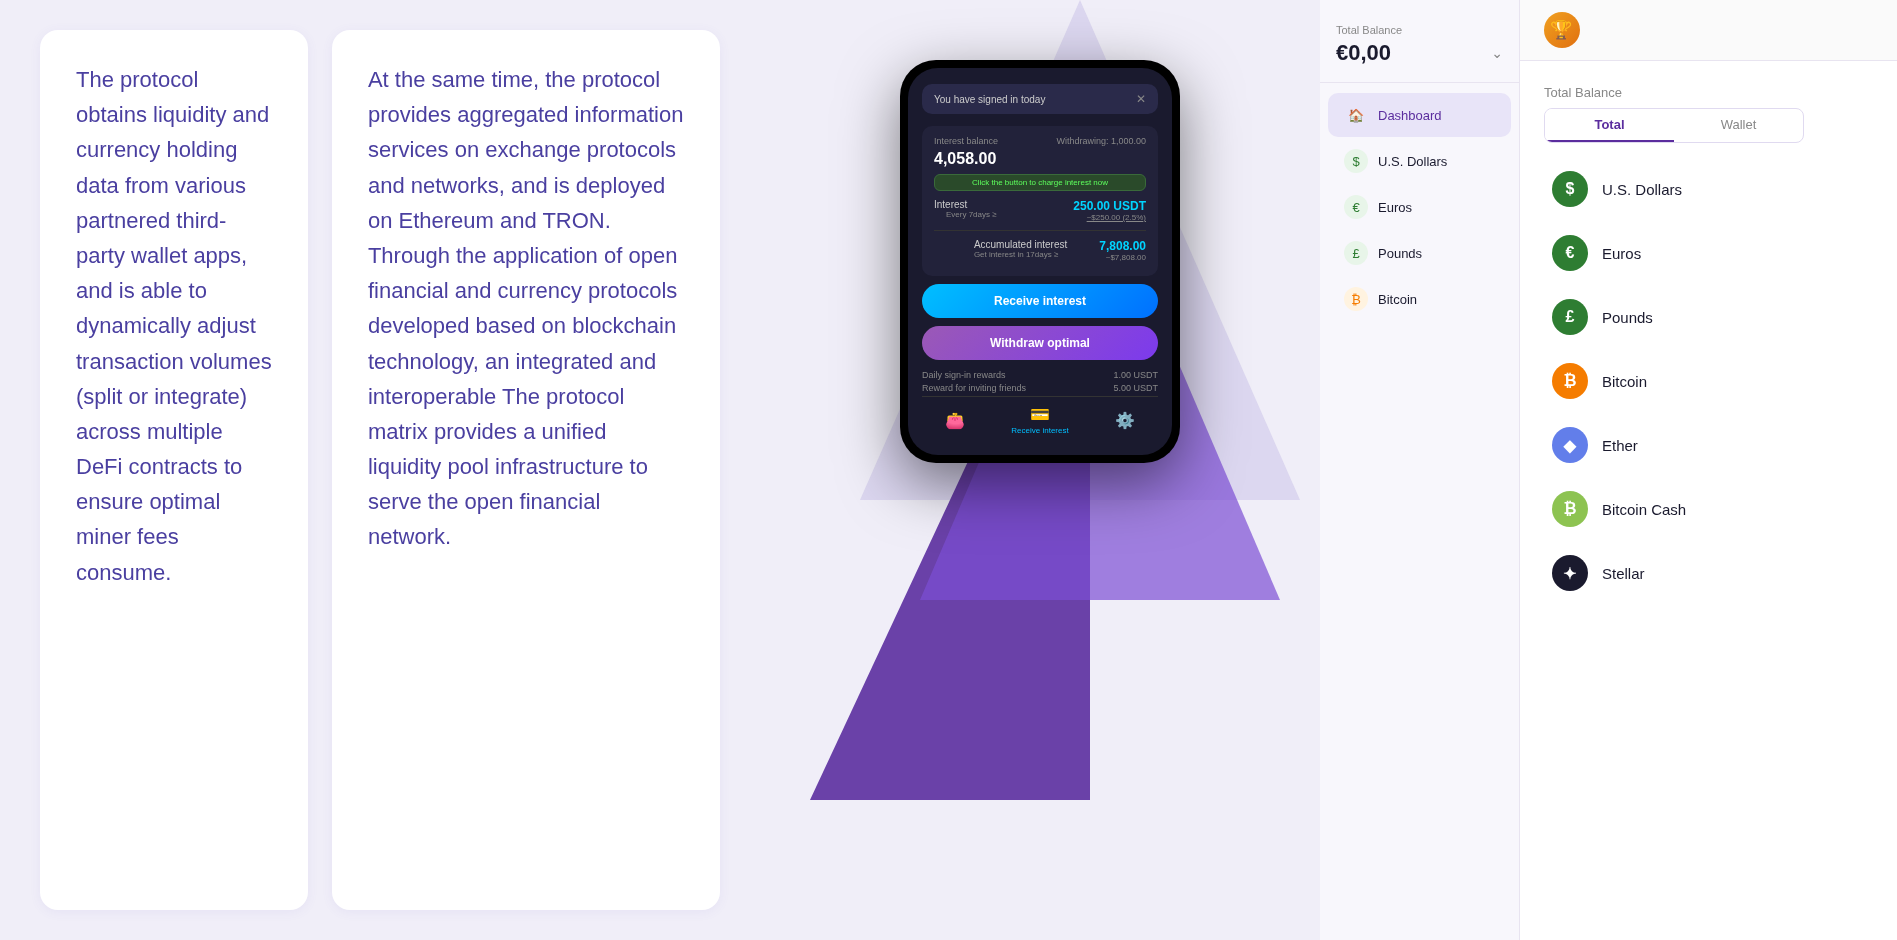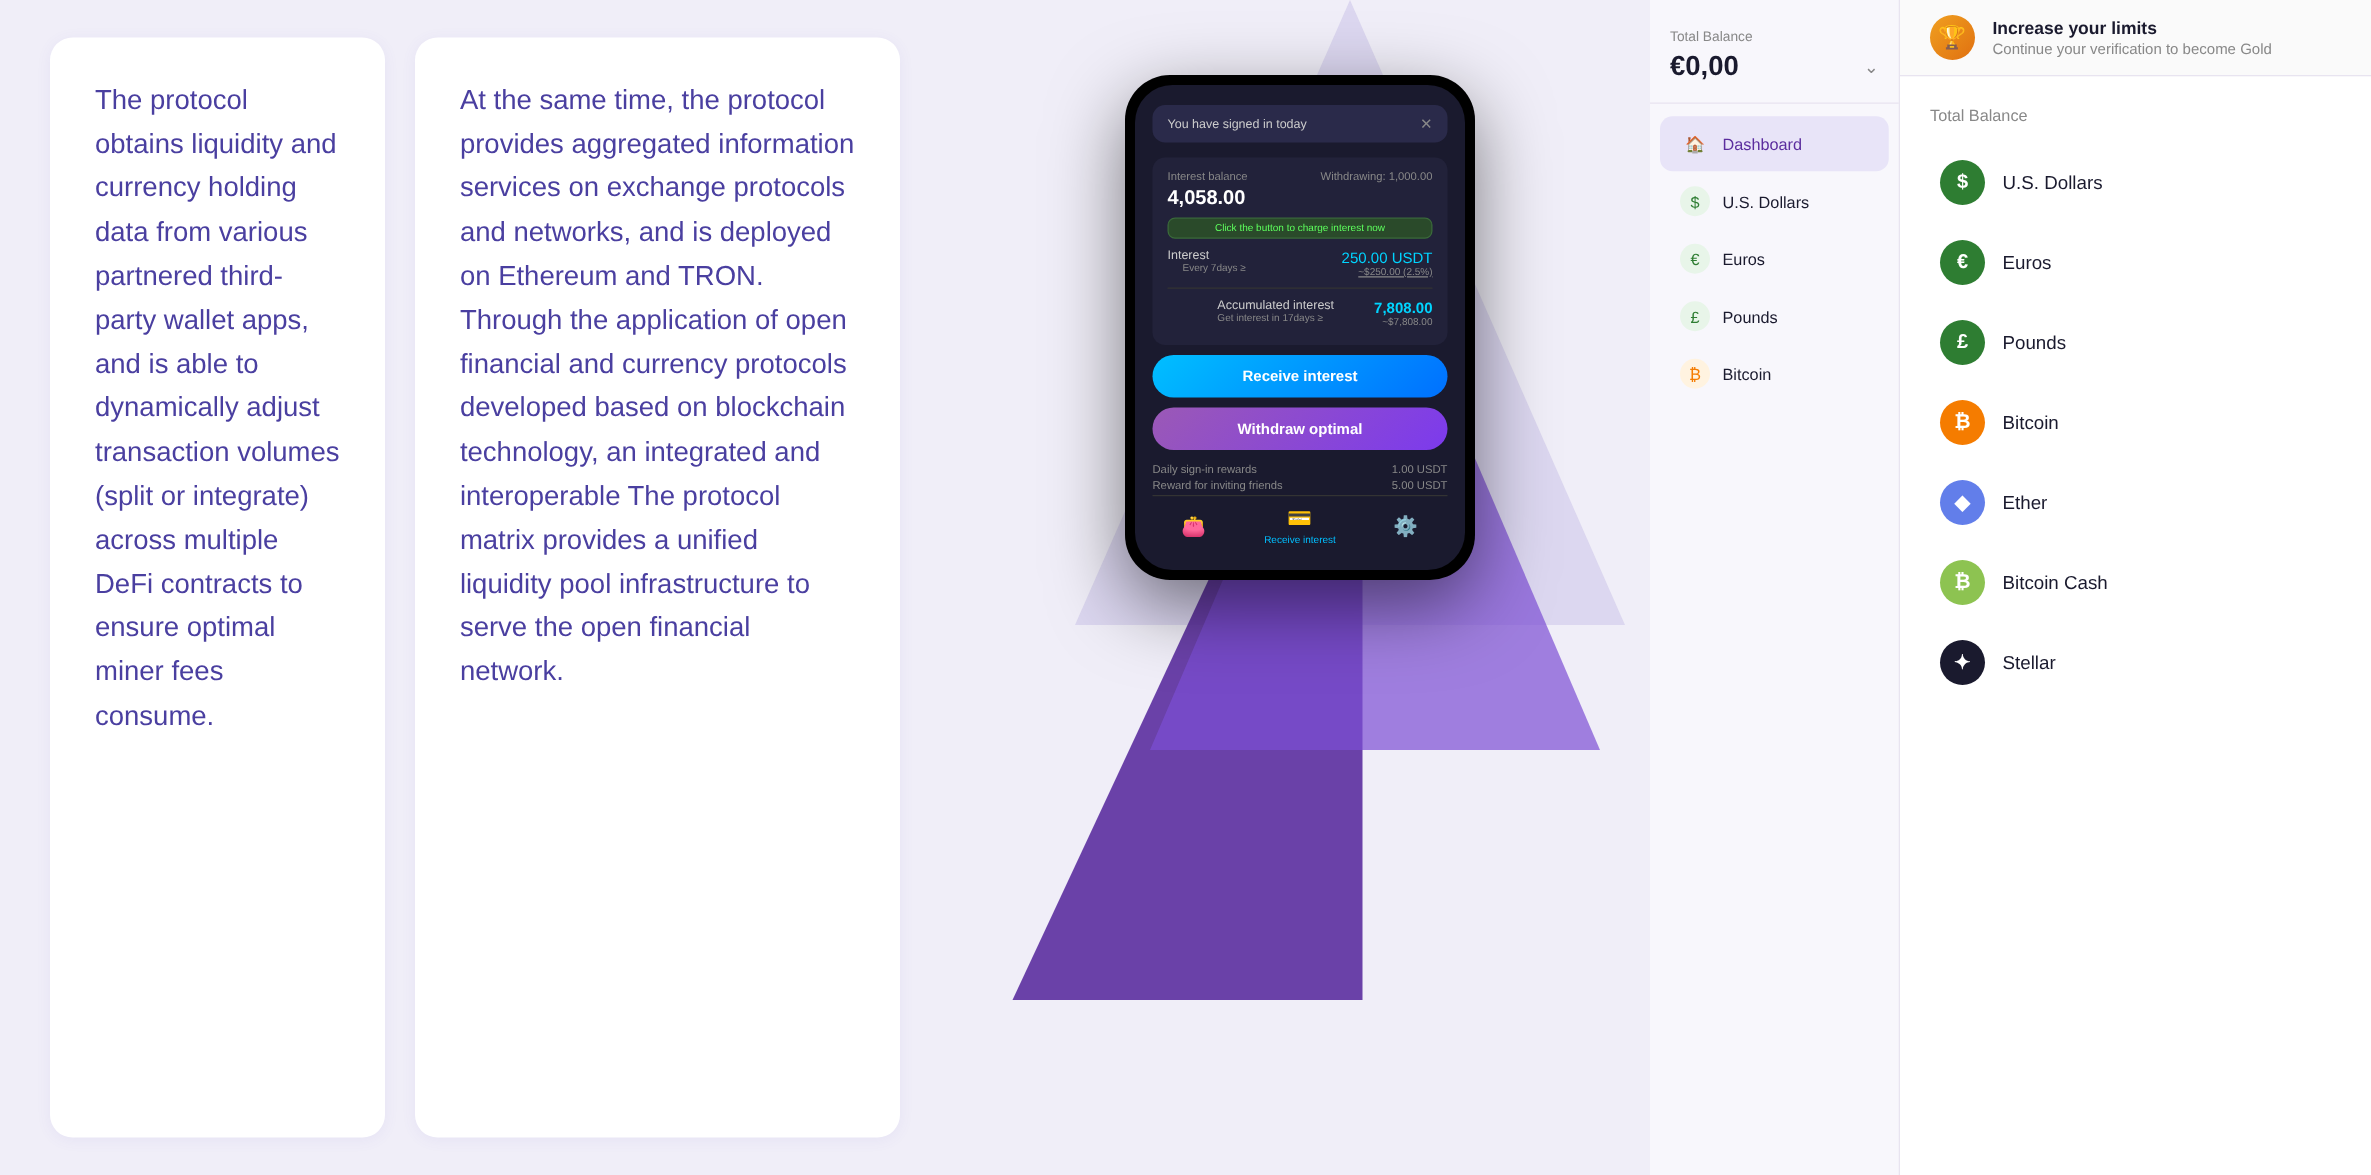--- a/index.html
+++ b/index.html
@@ -218,21 +218,21 @@
       font-size: 10px;
     }
 
     .phone-int-right {
       text-align: right;
     }
 
     .phone-int-amount {
       color: #00d4ff;
       font-size: 12px;
-      font-weight: 400;
+      font-weight: 700;
     }
 
     .phone-int-sub {
       color: #888;
       font-size: 8px;
       text-decoration: underline;
     }
 
     .phone-int-every {
       color: #888;
@@ -682,29 +682,29 @@
         <span class="nav-label">Bitcoin</span>
       </div>
     </nav>
   </div>
 
   <div class="wallet-main">
     <div class="wallet-top-banner">
       <div class="banner-icon">
         <span>🏆</span>
       </div>
-      <div class="banner-text-block">
-        <div class="banner-title">Increase your limits</div>
-        <div class="banner-subtitle">Continue your verification to become Gold</div>
-      </div>
     </div>
 
     <div class="wallet-content">
       <div class="wallet-content-header">
         <div class="wallet-content-label">Total Balance</div>
+        <div class="wallet-tabs">
+          <div class="wallet-tab active">Total</div>
+          <div class="wallet-tab">Wallet</div>
+        </div>
       </div>
 
       <ul class="currency-list">
         <li class="currency-item">
           <div class="currency-icon usd">$</div>
           <span class="currency-name">U.S. Dollars</span>
         </li>
         <li class="currency-item">
           <div class="currency-icon eur">€</div>
           <span class="currency-name">Euros</span>

